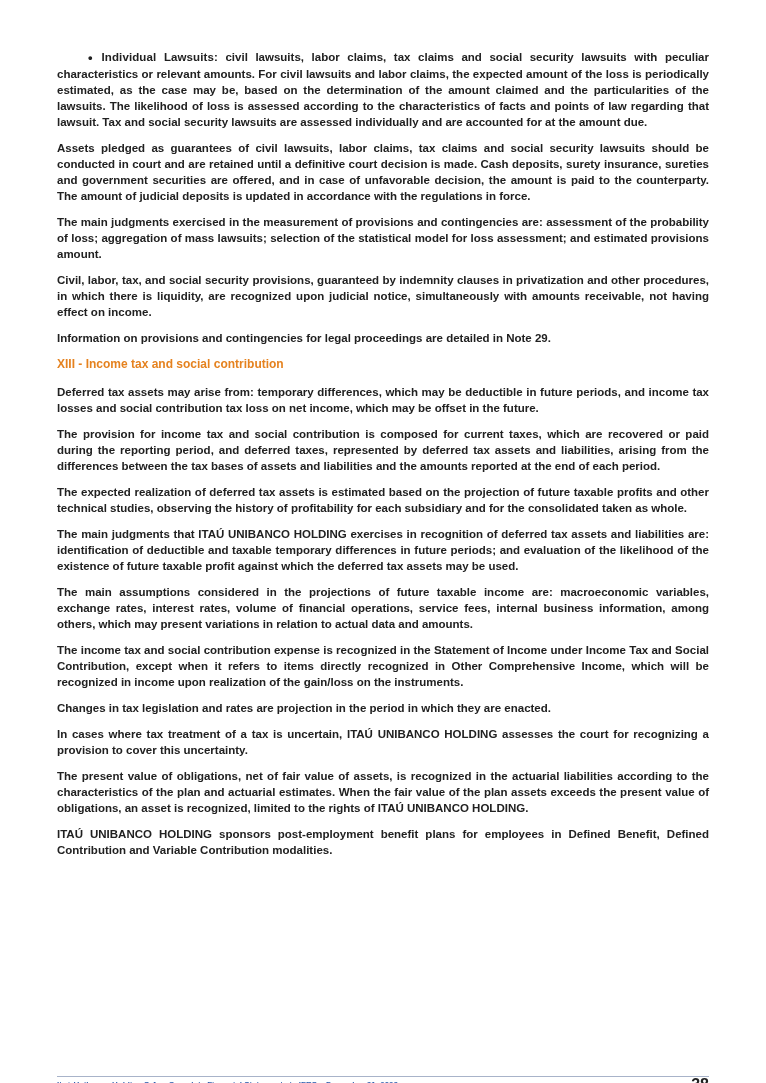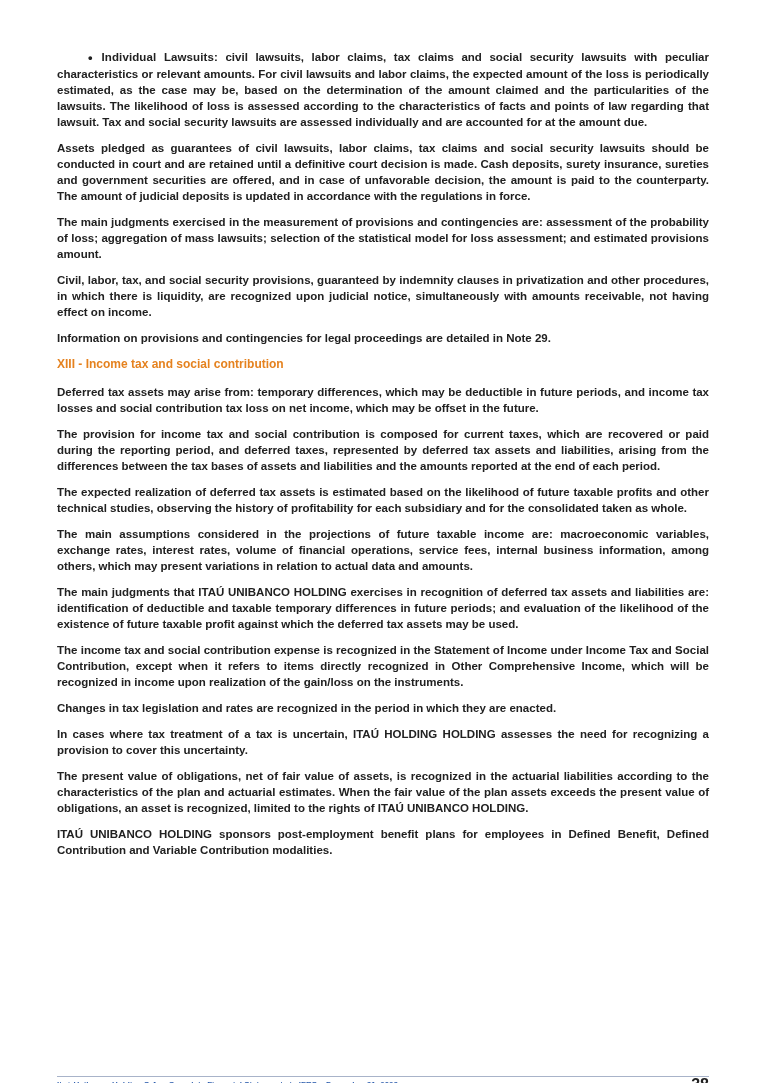--- a/index.html
+++ b/index.html
@@ -84,26 +84,26 @@
 
     <p class="para">Assets pledged as guarantees of civil lawsuits, labor claims, tax claims and social security lawsuits should be conducted in court and are retained until a definitive court decision is made. Cash deposits, surety insurance, sureties and government securities are offered, and in case of unfavorable decision, the amount is paid to the counterparty. The amount of judicial deposits is updated in accordance with the regulations in force.</p>
     <p class="para">The main judgments exercised in the measurement of provisions and contingencies are: assessment of the probability of loss; aggregation of mass lawsuits; selection of the statistical model for loss assessment; and estimated provisions amount.</p>
     <p class="para">Civil, labor, tax, and social security provisions, guaranteed by indemnity clauses in privatization and other procedures, in which there is liquidity, are recognized upon judicial notice, simultaneously with amounts receivable, not having effect on income.</p>
     <p class="para">Information on provisions and contingencies for legal proceedings are detailed in Note 29.</p>
 
     <h3 class="section-heading">XIII - Income tax and social contribution</h3>
 
     <p class="para">Deferred tax assets may arise from: temporary differences, which may be deductible in future periods, and income tax losses and social contribution tax loss on net income, which may be offset in the future.</p>
     <p class="para">The provision for income tax and social contribution is composed for current taxes, which are recovered or paid during the reporting period, and deferred taxes, represented by deferred tax assets and liabilities, arising from the differences between the tax bases of assets and liabilities and the amounts reported at the end of each period.</p>
-    <p class="para">The expected realization of deferred tax assets is estimated based on the likelihood of future taxable profits and other technical studies, observing the history of profitability for each subsidiary and for the consolidated taken as whole.</p>
+    <p class="para">The expected realization of deferred tax assets is estimated based on the projection of future taxable profits and other technical studies, observing the history of profitability for each subsidiary and for the consolidated taken as whole.</p>
+    <p class="para">The main judgments that ITAÚ UNIBANCO HOLDING exercises in recognition of deferred tax assets and liabilities are: identification of deductible and taxable temporary differences in future periods; and evaluation of the likelihood of the existence of future taxable profit against which the deferred tax assets may be used.</p>
     <p class="para">The main assumptions considered in the projections of future taxable income are: macroeconomic variables, exchange rates, interest rates, volume of financial operations, service fees, internal business information, among others, which may present variations in relation to actual data and amounts.</p>
-    <p class="para">The main judgments that ITAÚ UNIBANCO HOLDING exercises in recognition of deferred tax assets and liabilities are: identification of deductible and taxable temporary differences in future periods; and evaluation of the likelihood of the existence of future taxable profit against which the deferred tax assets may be used.</p>
     <p class="para">The income tax and social contribution expense is recognized in the Statement of Income under Income Tax and Social Contribution, except when it refers to items directly recognized in Other Comprehensive Income, which will be recognized in income upon realization of the gain/loss on the instruments.</p>
-    <p class="para">Changes in tax legislation and rates are recognized in the period in which they are enacted.</p>
-    <p class="para">In cases where tax treatment of a tax is uncertain, ITAÚ HOLDING HOLDING assesses the need for recognizing a provision to cover this uncertainty.</p>
+    <p class="para">Changes in tax legislation and rates are projection in the period in which they are enacted.</p>
+    <p class="para">In cases where tax treatment of a tax is uncertain, ITAÚ UNIBANCO HOLDING assesses the court for recognizing a provision to cover this uncertainty.</p>
 
 
     <p class="para">The present value of obligations, net of fair value of assets, is recognized in the actuarial liabilities according to the characteristics of the plan and actuarial estimates. When the fair value of the plan assets exceeds the present value of obligations, an asset is recognized, limited to the rights of ITAÚ UNIBANCO HOLDING.</p>
     <p class="para">ITAÚ UNIBANCO HOLDING sponsors post-employment benefit plans for employees in Defined Benefit, Defined Contribution and Variable Contribution modalities.</p>
 
   </div>
 
   <div class="footer">
     <span class="footer-left">Itaú Unibanco Holding S.A. – Complete Financial Statements in IFRS – December 31, 2023</span>
     <span class="footer-page">38</span>

